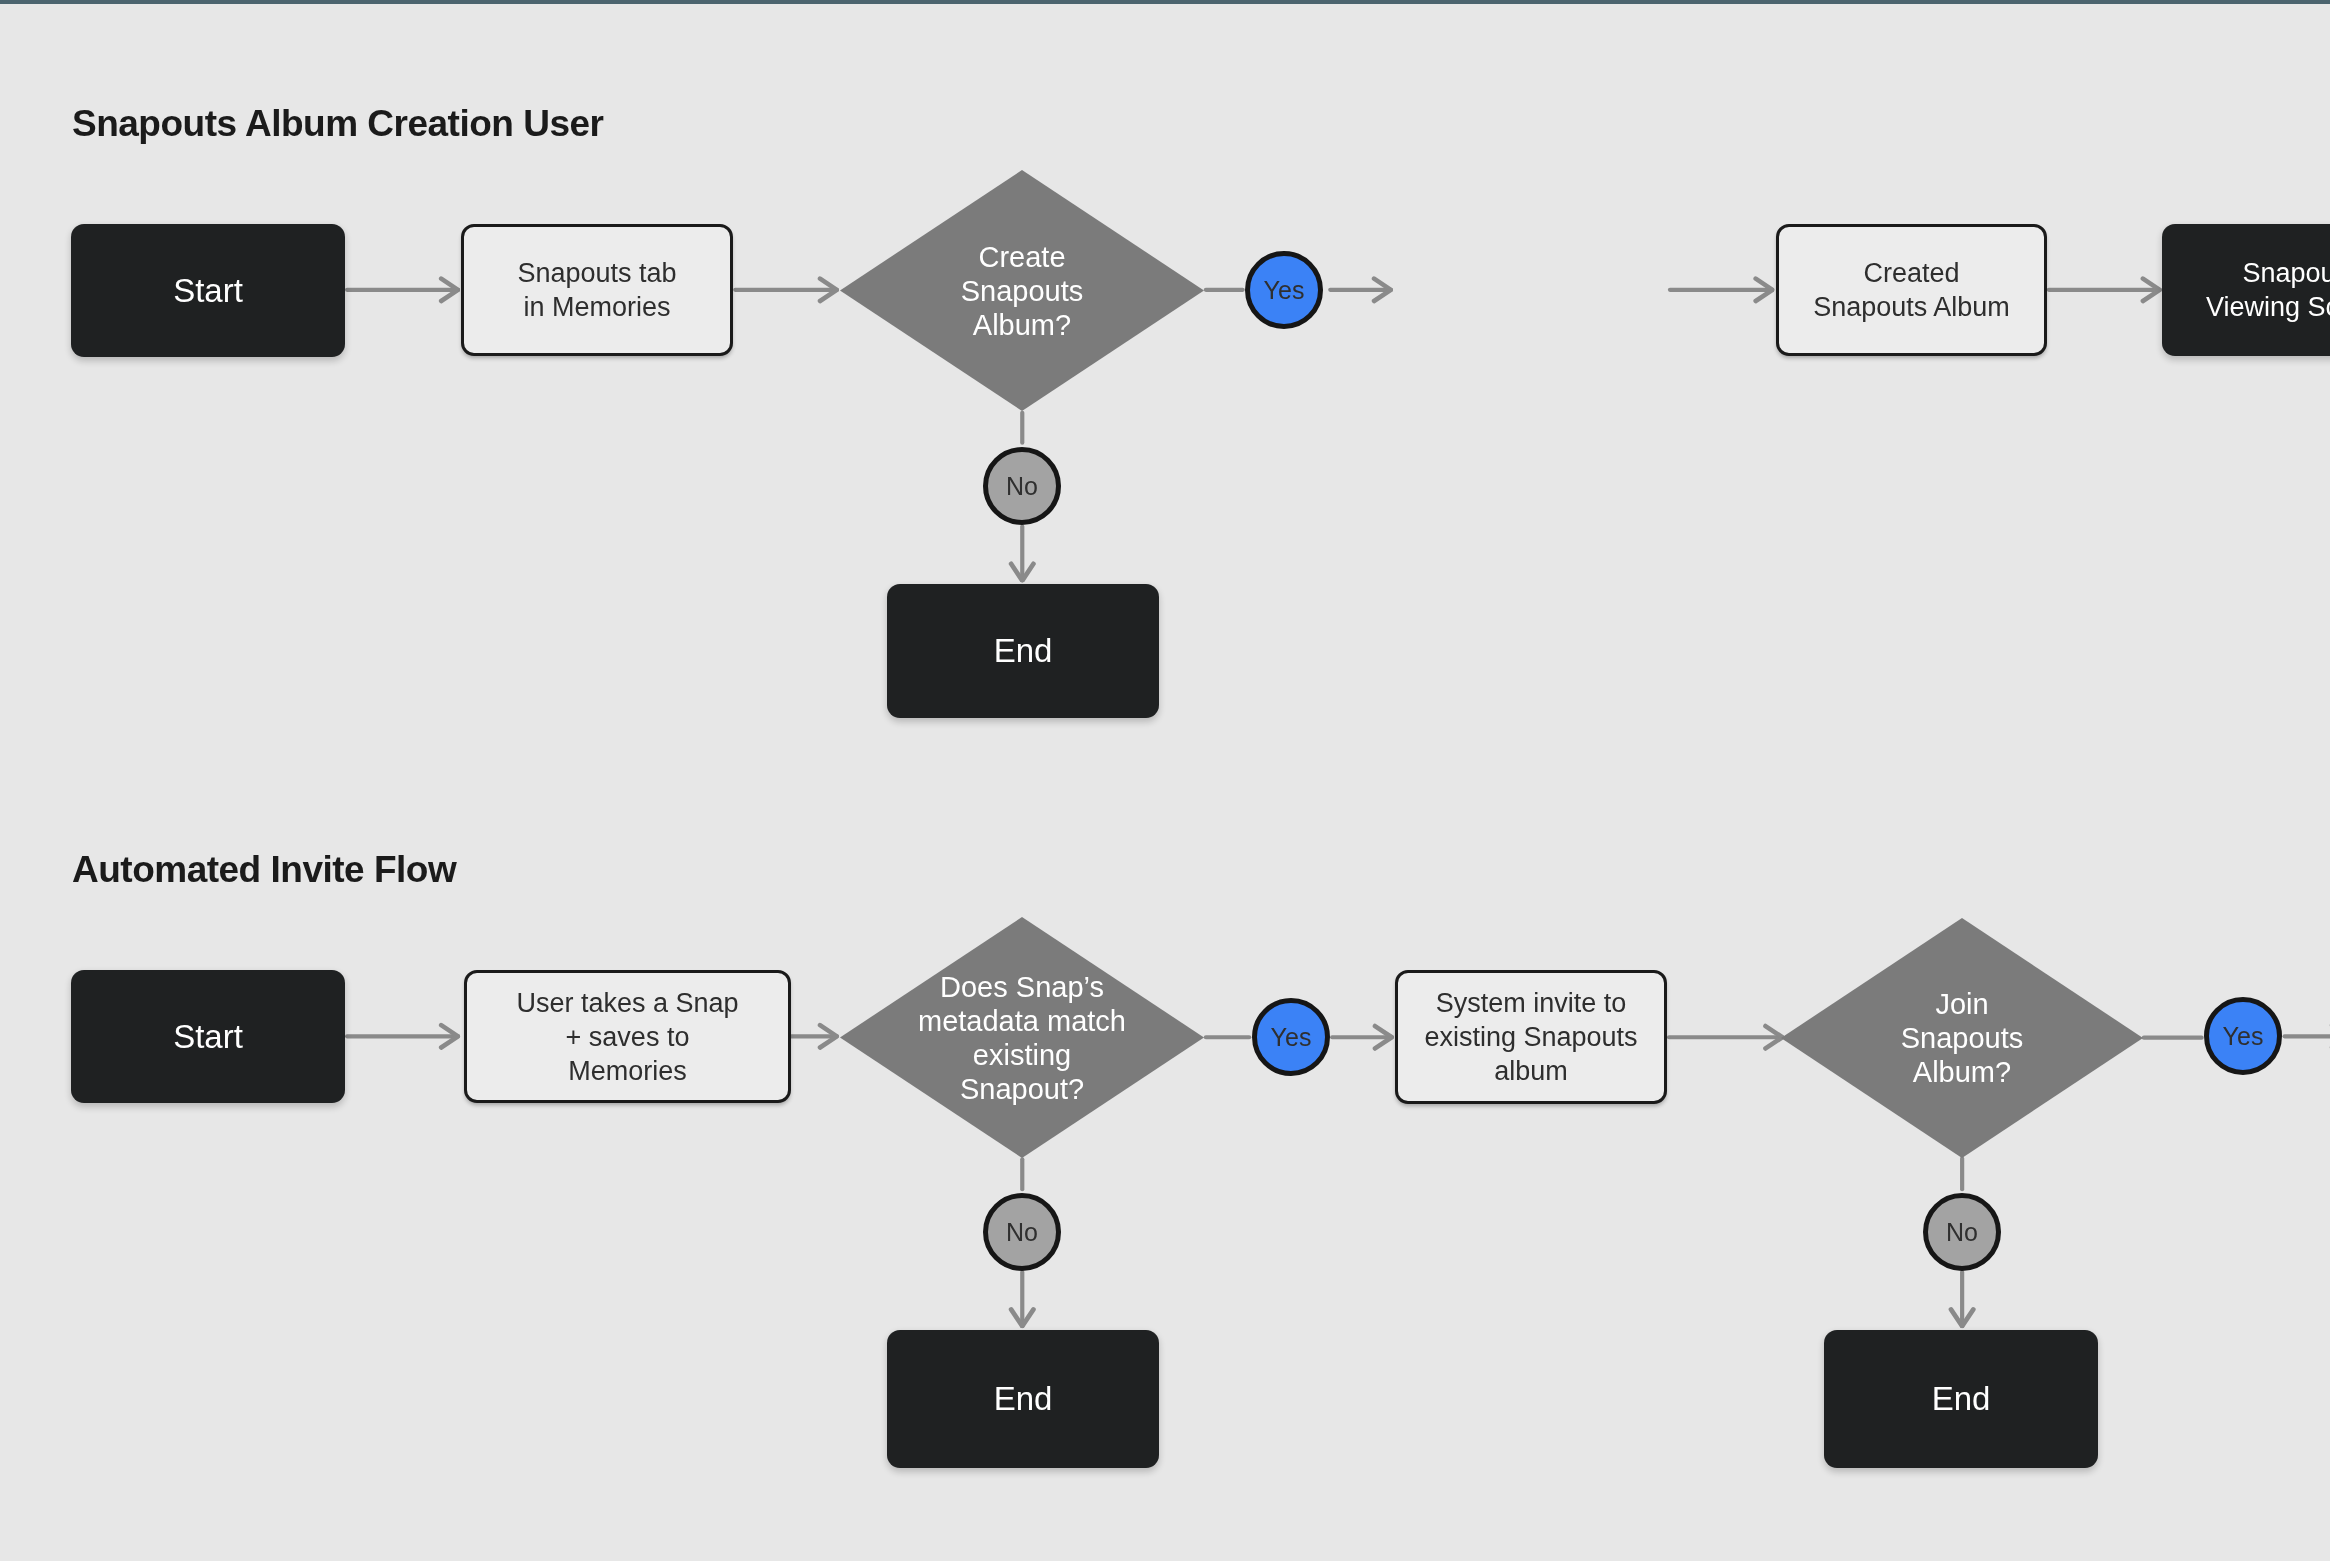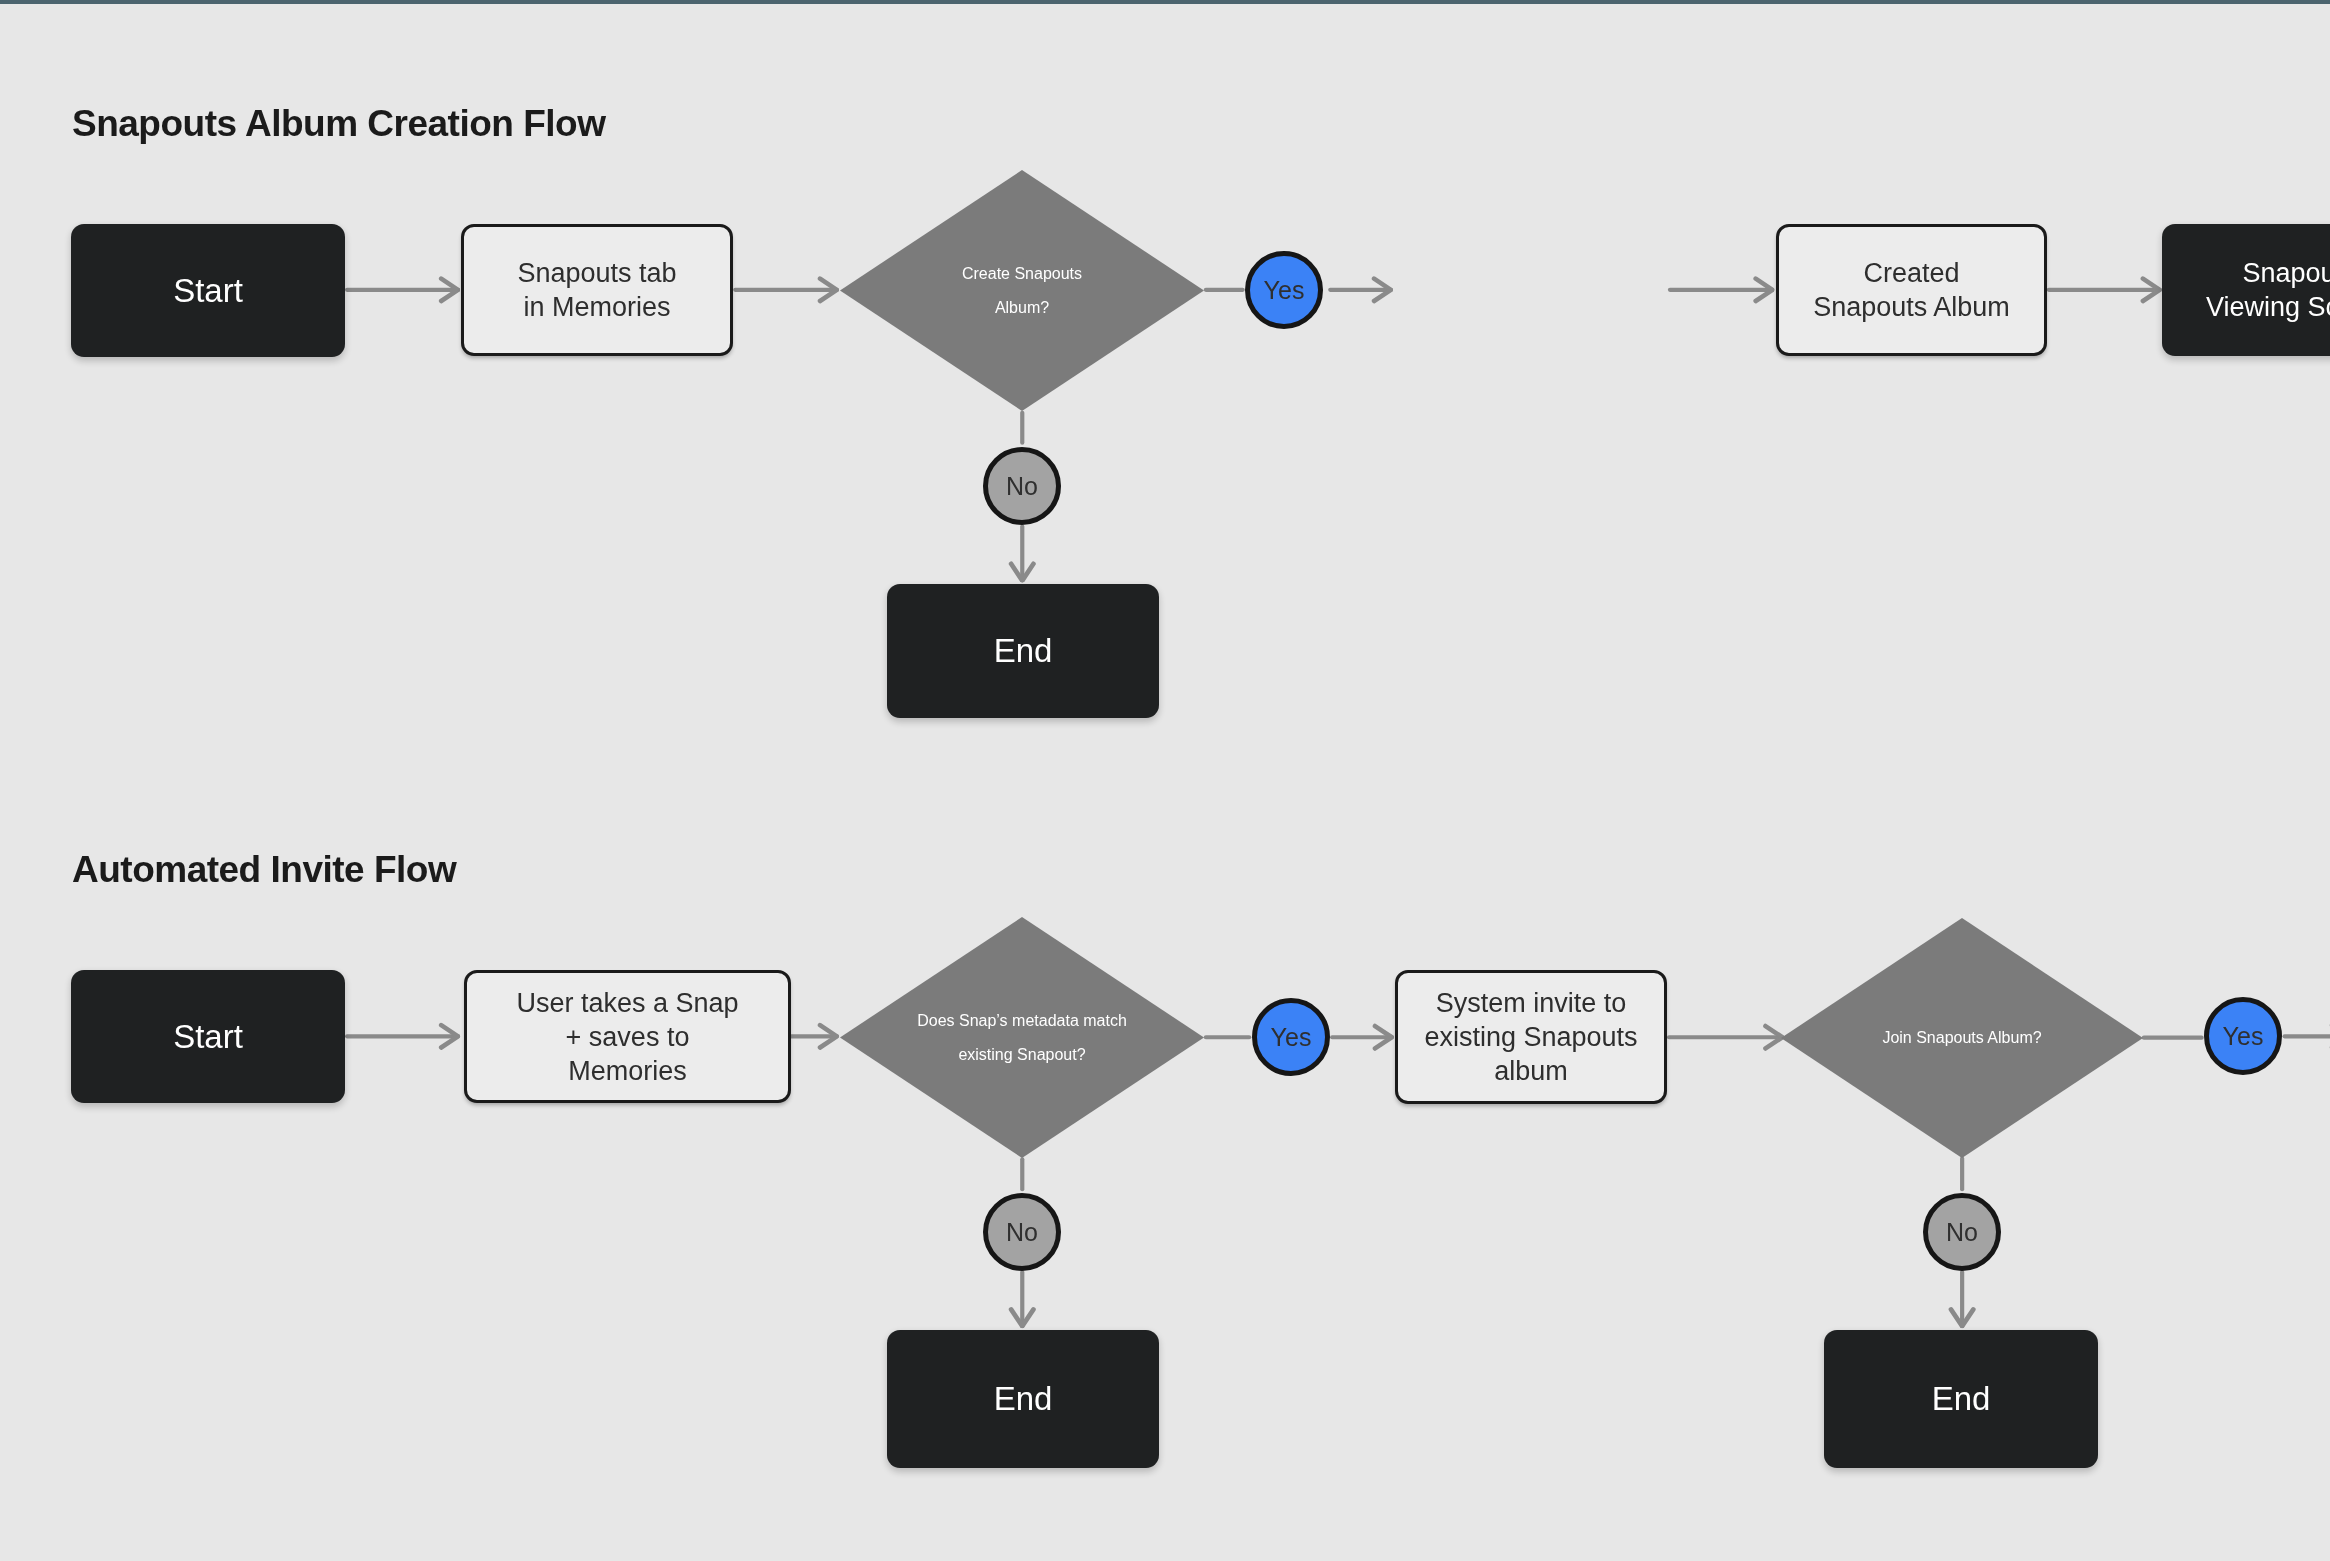--- a/index.html
+++ b/index.html
@@ -38,21 +38,21 @@
     border:3.7px solid #1A1A1A;
     box-shadow:0 3.3px 4.7px -1.4px rgba(0,0,0,0.30);
   }
   .big-label{font-size:33px;}
   .diamond{
     position:absolute;z-index:2;
     display:flex;align-items:center;justify-content:center;
     text-align:center;
     background:#7B7B7B;color:#FFFFFF;
     clip-path:polygon(50% 0,100% 50%,50% 100%,0 50%);
-    font-size:16px;line-height:34px;
+    font-size:29px;line-height:34px;
   }
   .badge{
     position:absolute;z-index:2;
     width:78px;height:78px;border-radius:50%;
     border:5.6px solid #161616;
     display:flex;align-items:center;justify-content:center;
     font-size:25px;color:#2F2F2F;
     box-sizing:border-box;
   }
   .yes{background:#3b82f6;}
@@ -93,21 +93,21 @@
       <line x1="4600" y1="2227" x2="4724" y2="2227"></line>
       <line x1="4902" y1="2224" x2="5040" y2="2224" marker-end="url(#arw)"></line>
       <line x1="5635" y1="2224" x2="5862" y2="2224" marker-end="url(#arw)"></line>
       <line x1="2193" y1="2488" x2="2193" y2="2552"></line>
       <line x1="2193" y1="2730" x2="2193" y2="2846" marker-end="url(#arw)"></line>
       <line x1="4210" y1="2486" x2="4210" y2="2552"></line>
       <line x1="4210" y1="2730" x2="4210" y2="2846" marker-end="url(#arw)"></line>
     </g>
   </svg>
 
-  <div class="flow-title" style="left:72px;top:103px;">Snapouts Album Creation Flow</div>
+  <div class="flow-title" style="left:72px;top:103px;">Snapouts Album Creation User</div>
 
   <div class="node dark big-label" style="left:71px;top:224px;width:274px;height:133px;">
     <span class="lbl">Start</span>
   </div>
 
   <div class="node light" style="left:461px;top:224px;width:272px;height:132px;">
     <span class="lbl" style="max-width:186px;">Snapouts tab in Memories</span>
   </div>
 
   <div class="diamond" style="left:840px;top:170px;width:364px;height:241px;">

